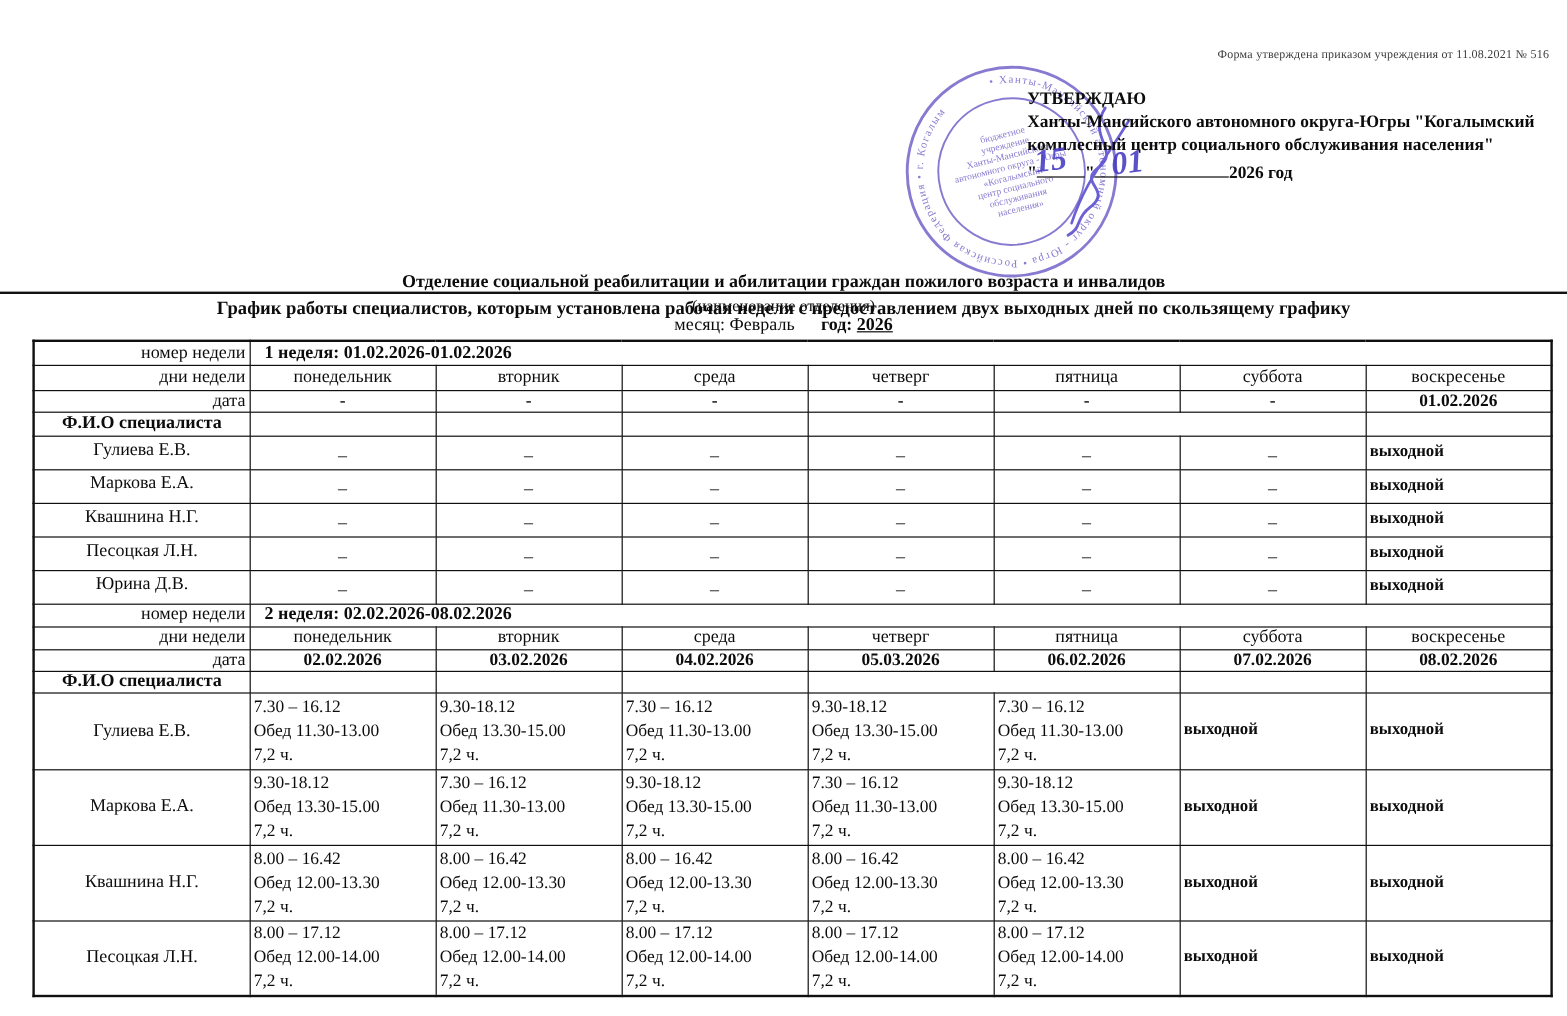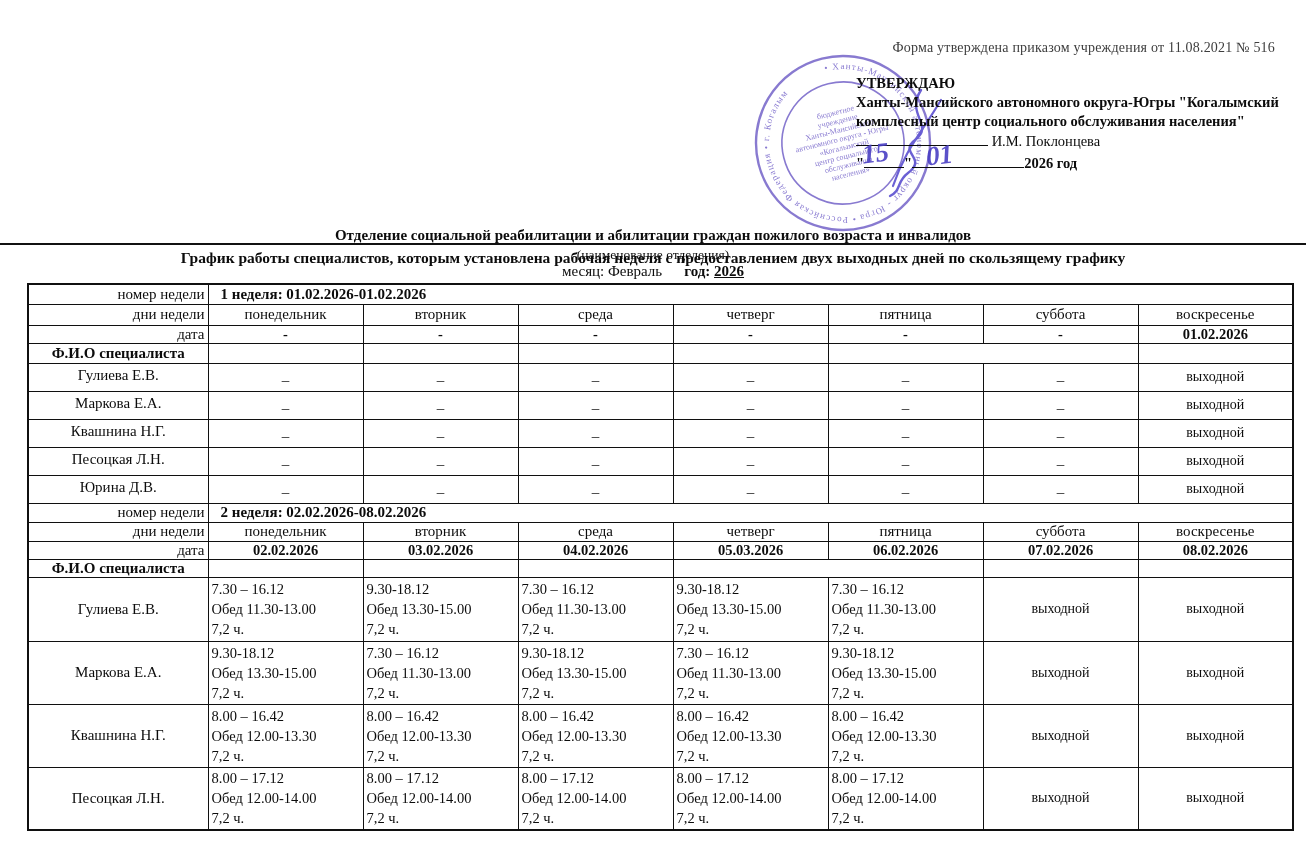--- a/index.html
+++ b/index.html
@@ -3,21 +3,21 @@
 <meta charset="utf-8">
 <style>
   html,body{margin:0;padding:0;}
   body{
     width:1306px;height:847px;background:#ffffff;
     font-family:"Liberation Serif","DejaVu Serif",serif;color:#0c0c0c;
     position:relative;overflow:hidden;
   }
   .abs{position:absolute;}
   
-  #form-note{top:40px;right:31px;font-size:14px;color:#3d3d3d;letter-spacing:.2px;}
+  #form-note{top:40px;right:15px;font-size:10px;color:#3d3d3d;letter-spacing:.2px;}
   
   #approval{left:856px;top:74px;font-size:14.5px;line-height:19px;width:440px;}
   #approval .b{font-weight:bold;}
   .blank{display:inline-block;border-bottom:1.4px solid #0c0c0c;height:14px;vertical-align:baseline;}
   #sig-line .blank{width:132px;}
   #date-line{position:relative;margin-top:2px;}
   #date-line .q{font-weight:bold;}
   #date-line .blank.day{width:40px;}
   #date-line .blank.month{width:112px;}
   .hand{position:absolute;color:#4a3fc4;font-style:italic;font-weight:bold;
@@ -40,21 +40,21 @@
   #sched{left:27px;top:283px;border-collapse:collapse;table-layout:fixed;width:1265px;}
   #sched td{border:1.6px solid #101010;padding:0 3px;font-size:15px;overflow:hidden;}
   #sched{border:2.2px solid #101010;}
   .lbl{text-align:right;padding-left:5px !important;}
   .c{text-align:center;}
   .b{font-weight:bold;}
   .wkhdr{font-weight:bold;text-align:left;padding-left:12px !important;}
   .dt{font-weight:bold;font-size:14.5px !important;}
   .name{vertical-align:top;padding-top:3px !important;}
   .dash{vertical-align:bottom;padding-bottom:6px !important;line-height:10px;}
-  .dayoff{font-weight:normal;font-size:14px !important;text-align:center;}
+  .dayoff{font-weight:bold;font-size:14px !important;}
   .sched{white-space:pre-line;font-weight:normal;font-size:14.5px !important;
          line-height:20px;text-align:left;vertical-align:middle;}
   .r-wk{height:20px;} .r-days{height:21px;} .r-date{height:18px;} .r-fio{height:20px;}
   .r-spec1{height:28px;}
   .r-wk2{height:19px;} .r-days2{height:19px;} .r-date2{height:18px;} .r-fio2{height:17px;}
   .r-s2a{height:64px;} .r-s2{height:63px;}
 </style>
 </head>
 <body>
 
@@ -76,24 +76,20 @@
   <path d="M 66,8 C 50,33 80,43 60,58 C 43,71 73,76 53,91 C 41,100 47,108 35,114" fill="none" stroke="#5b4fd0" stroke-width="2.4" stroke-linecap="round"></path>
   <path d="M 86,18 C 65,53 50,68 38,104" fill="none" stroke="#5b4fd0" stroke-width="2.2" stroke-linecap="round"></path>
 </svg>
 
 <div id="form-note" class="abs">Форма утверждена приказом учреждения от 11.08.2021 № 516</div>
 
 <div id="approval" class="abs">
   <div class="b">УТВЕРЖДАЮ</div>
   <div class="b">Ханты-Мансийского автономного округа-Югры "Когалымский</div>
   <div class="b">комплесный центр социального обслуживания населения"</div>
-  <div id="sig-line">
-    <span class="blank"></span>
-    <span>И.М. Поклонцева</span>
-  </div>
   <div id="date-line">
     <span class="q">"</span><span class="blank day"></span><span class="q">"</span><span class="blank month"></span><span class="b">2026 год</span>
     <span id="hand-day" class="hand">15</span>
     <span id="hand-month" class="hand">01</span>
   </div>
 </div>
 
 <div id="main-title" class="abs titleline">График работы специалистов, которым установлена рабочая неделя с предоставлением двух выходных дней по скользящему графику</div>
 <div id="dept-title" class="abs titleline">Отделение социальной реабилитации и абилитации граждан пожилого возраста и инвалидов</div>
 <div id="page-rule" class="abs"></div>

